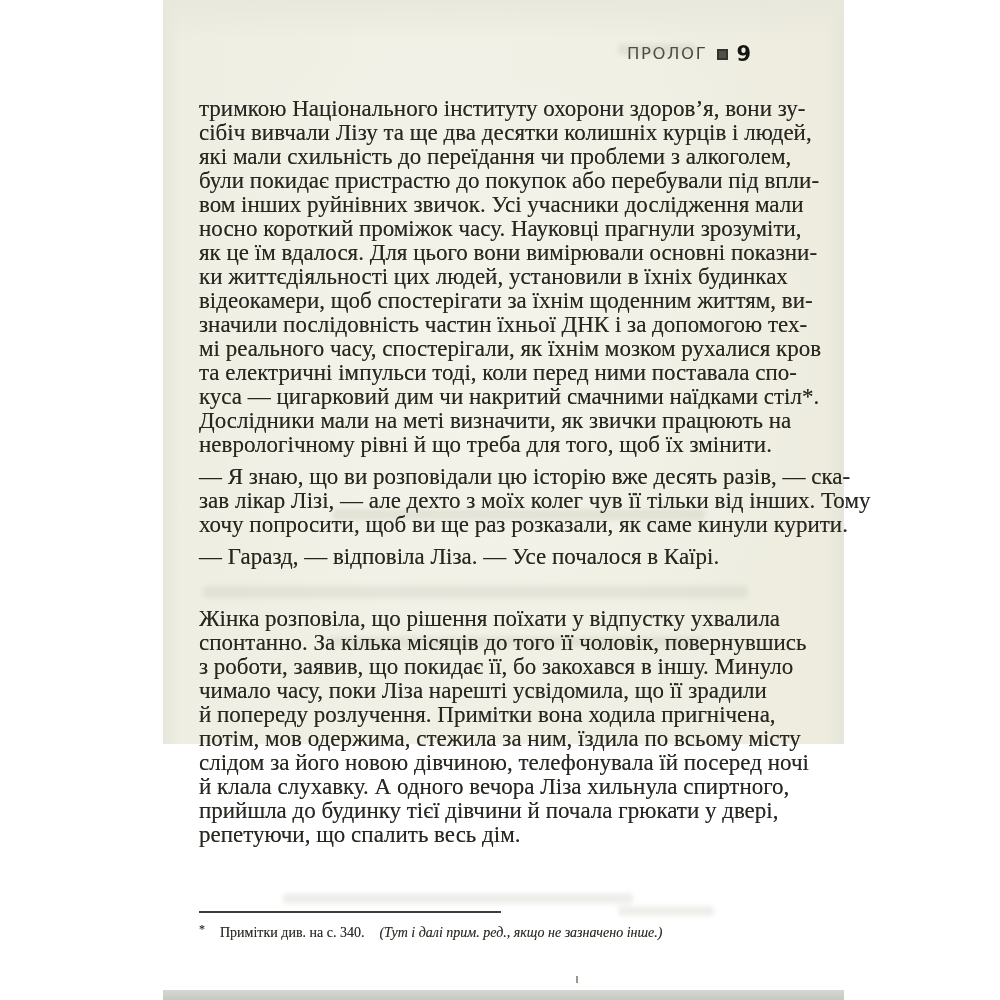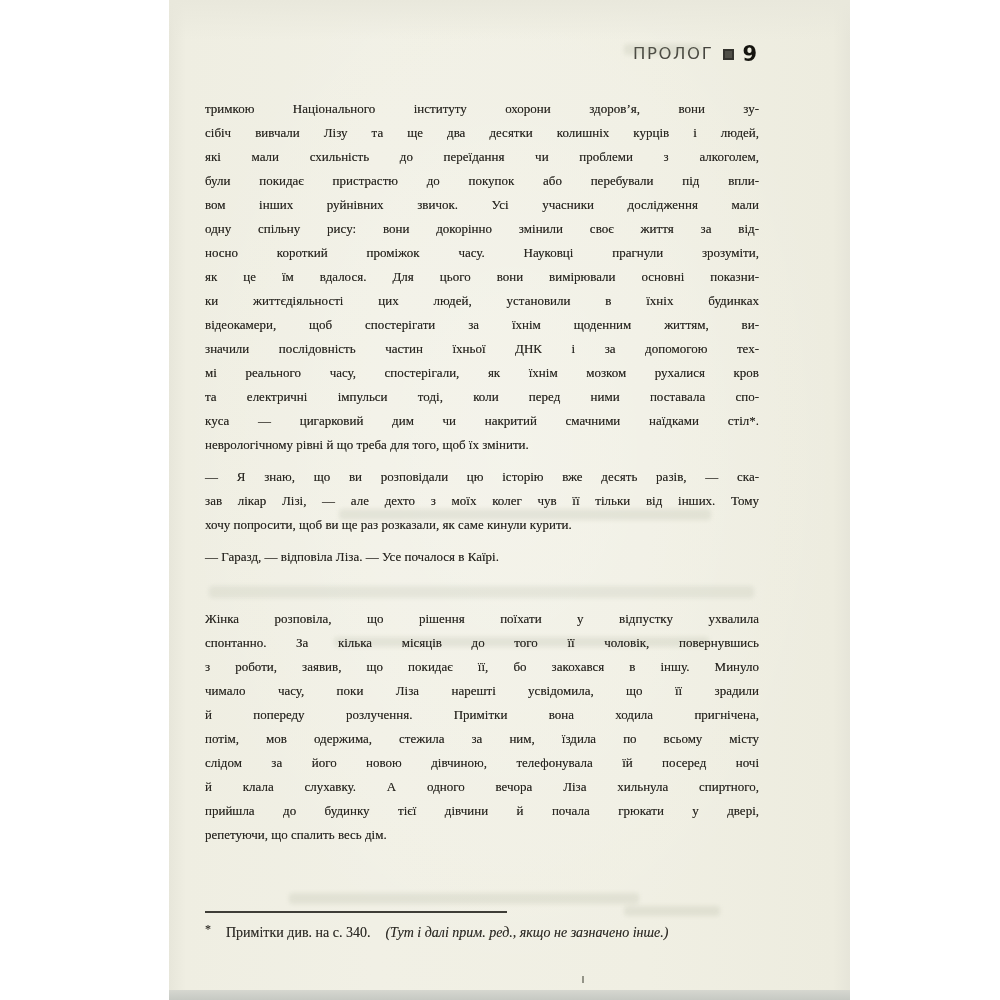--- a/index.html
+++ b/index.html
@@ -2,21 +2,21 @@
 <html><head>
 <meta charset="utf-8">
 <style>
   html,body{margin:0;padding:0;}
   body{
     width:1000px;height:1000px;position:relative;overflow:hidden;
     background:#ffffff;
     font-family:"Liberation Serif", serif;
   }
   .page{
-    position:absolute;left:169px;top:0;width:681px;height:1000px;
+    position:absolute;left:163px;top:0;width:681px;height:744px;
     background:
       radial-gradient(ellipse at 50% 45%, rgba(255,255,255,0.25), rgba(0,0,0,0) 70%),
       linear-gradient(90deg,#e7e6da 0,#efeee2 2.5%,#f1f0e5 30%,#f0efe3 70%,#edecdf 97.5%,#e6e5d9 100%);
   }
   .page::after{ 
     content:"";position:absolute;left:0;top:0;right:0;height:40px;
     background:linear-gradient(#e9e8dc,rgba(233,232,220,0));pointer-events:none;
   }
   .bottom-strip{
     position:absolute;left:0;top:990px;width:681px;height:10px;
@@ -33,21 +33,21 @@
     display:inline-block;width:11px;height:11px;
     background:#504f48;border:2px solid #34332e;box-sizing:border-box;
     margin:0 8px 0 10px;vertical-align:-1px;
   }
   .pg{
     font-weight:bold;font-size:21px;color:#15140f;letter-spacing:0;
     vertical-align:-2px;
   }
   .text-block{
     position:absolute;left:36px;top:97px;width:554px;
-    font-size:13px;line-height:24px;color:#282621;
+    font-size:23px;line-height:24px;color:#282621;
     text-shadow:0 0 0.5px rgba(45,42,35,0.55);
   }
   .para{margin:0;}
   .para:nth-child(2){margin-top:8px;}
   .para:nth-child(3){margin-top:8px;}
   .para:nth-child(4){margin-top:38px;}
   .line{
     text-align:justify;text-align-last:justify;
     white-space:nowrap;height:24px;
   }
@@ -95,29 +95,29 @@
   <div class="ghost g5"></div>
   <div class="ghost g6"></div>
 
   <div class="text-block">
       <div class="para body">
         <div class="line">тримкою Національного інституту охорони здоров’я, вони зу-</div>
         <div class="line">сібіч вивчали Лізу та ще два десятки колишніх курців і людей,</div>
         <div class="line">які мали схильність до переїдання чи проблеми з алкоголем,</div>
         <div class="line">були покидає пристрастю до покупок або перебували під впли-</div>
         <div class="line">вом інших руйнівних звичок. Усі учасники дослідження мали</div>
-        <div class="line">одну спільну рису: вони докорінно змінили своє життя за від-</div>
         <div class="line">носно короткий проміжок часу. Науковці прагнули зрозуміти,</div>
         <div class="line">як це їм вдалося. Для цього вони вимірювали основні показни-</div>
         <div class="line">ки життєдіяльності цих людей, установили в їхніх будинках</div>
         <div class="line">відеокамери, щоб спостерігати за їхнім щоденним життям, ви-</div>
         <div class="line">значили послідовність частин їхньої ДНК і за допомогою тех-</div>
         <div class="line">мі реального часу, спостерігали, як їхнім мозком рухалися кров</div>
         <div class="line">та електричні імпульси тоді, коли перед ними поставала спо-</div>
         <div class="line">куса — цигарковий дим чи накритий смачними наїдками стіл*.</div>
+        <div class="line">Дослідники мали на меті визначити, як звички працюють на</div>
         <div class="line last">неврологічному рівні й що треба для того, щоб їх змінити.</div>
       </div>
       <div class="para dialogue">
         <div class="line">—  Я знаю, що ви розповідали цю історію вже десять разів, — ска-</div>
         <div class="line">зав лікар Лізі, — але дехто з моїх колег чув її тільки від інших. Тому</div>
         <div class="line last">хочу попросити, щоб ви ще раз розказали, як саме кинули курити.</div>
       </div>
       <div class="para dialogue">
         <div class="line last">—  Гаразд, — відповіла Ліза. — Усе почалося в Каїрі.</div>
       </div>

